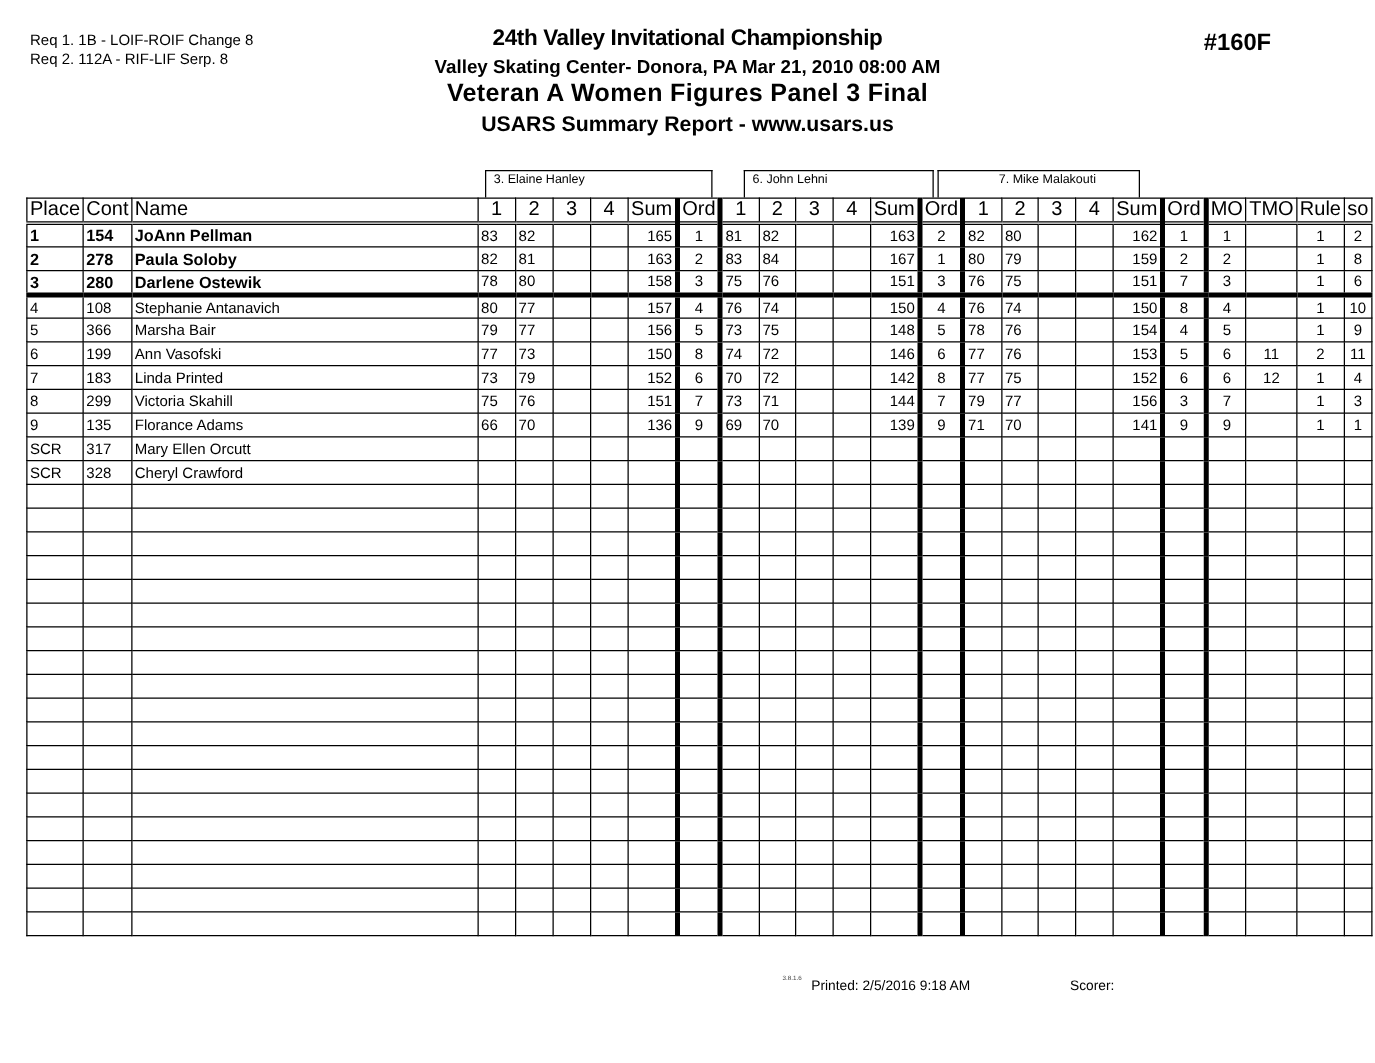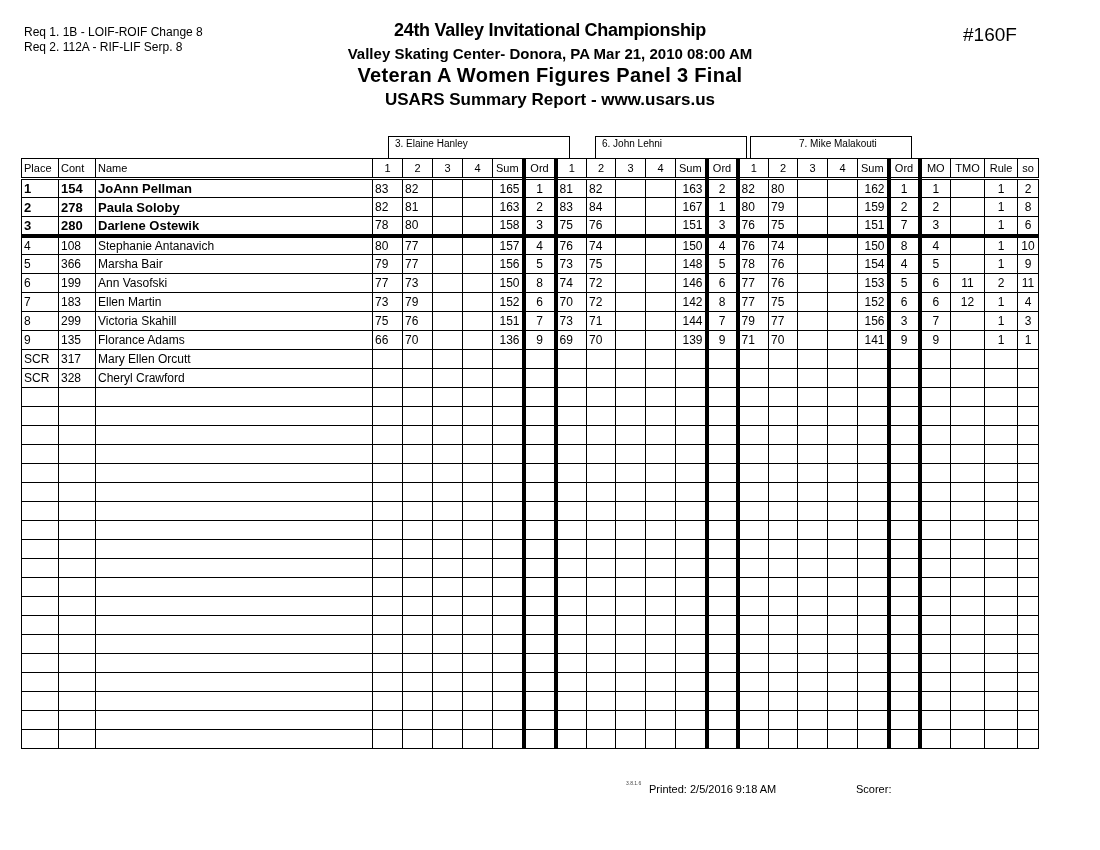--- a/index.html
+++ b/index.html
@@ -1,32 +1,32 @@
 <!DOCTYPE html>
 <html><head>
 <meta charset="utf-8">
 <style>
   html, body { margin: 0; padding: 0; background: #ffffff; }
   body { width: 1100px; height: 850px; position: relative; font-family: "Liberation Sans", sans-serif; color: #000; overflow: hidden; }
   .req { position: absolute; left: 24px; font-size: 12px; line-height: 14px; }
   .req1 { top: 25px; }
   .req2 { top: 40px; }
-  .event-no { position: absolute; left: 963px; top: 24px; font-size: 19px; font-weight: normal; }
+  .event-no { position: absolute; left: 963px; top: 24px; font-size: 19px; font-weight: bold; }
   .hdr { position: absolute; left: 300px; width: 500px; text-align: center; font-weight: bold; }
   .h-title { top: 20px; font-size: 18px; font-weight: bold; letter-spacing: -0.3px; }
   .h-venue { top: 45px; font-size: 15px; }
   .h-event { top: 64px; font-size: 20px; font-weight: bold; letter-spacing: 0.3px; }
   .h-report { top: 90px; font-size: 17px; }
 
   
   .judge-box { position: absolute; top: 136px; height: 22px; border: 1px solid #000; border-bottom: none; font-size: 10px; padding-left: 6px; line-height: 14px; box-sizing: border-box; margin-left: 16px; }
 
   table.grid { position: absolute; left: 21px; top: 158px; border-collapse: collapse; table-layout: fixed; font-size: 12px; }
   table.grid td, table.grid th { border: 1px solid #000; height: 19px; padding: 0 2px; box-sizing: border-box; white-space: nowrap; overflow: hidden; font-weight: normal; }
-  table.grid thead th { text-align: center; font-size: 11px; border-bottom: 3px double #000; height: 20px; }
+  table.grid thead th { text-align: center; font-size: 16px; border-bottom: 3px double #000; height: 20px; }
   table.grid thead th.left { text-align: left; }
   td.num { text-align: left; padding-left: 3px; }
   td.sum { text-align: right; padding-right: 3px; }
   td.ord { text-align: center; font-weight: bold; }
   td.c { text-align: center; }
   td.name { padding-left: 10px; margin-left: 12px; }
   tr.top3 td.place, tr.top3 td.cont, tr.top3 td.name { font-weight: bold; font-size: 13px; }
   tr.cut td { border-bottom: 4px solid #000; }
   .thickL { border-left: 4px solid #000 !important; }
 
@@ -265,21 +265,21 @@
         <td class="sum">153</td>
         <td class="ord thickL">5</td>
         <td class="c thickL">6</td>
         <td class="c">11</td>
         <td class="c">2</td>
         <td class="c">11</td>
       </tr>
       <tr>
         <td class="num place">7</td>
         <td class="num cont">183</td>
-        <td class="name">Ellen Martin</td>
+        <td class="name">Linda Printed</td>
         <td class="num">73</td>
         <td class="num">79</td>
         <td class="num"></td>
         <td class="num"></td>
         <td class="sum">152</td>
         <td class="ord thickL">6</td>
         <td class="num thickL">70</td>
         <td class="num">72</td>
         <td class="num"></td>
         <td class="num"></td>

